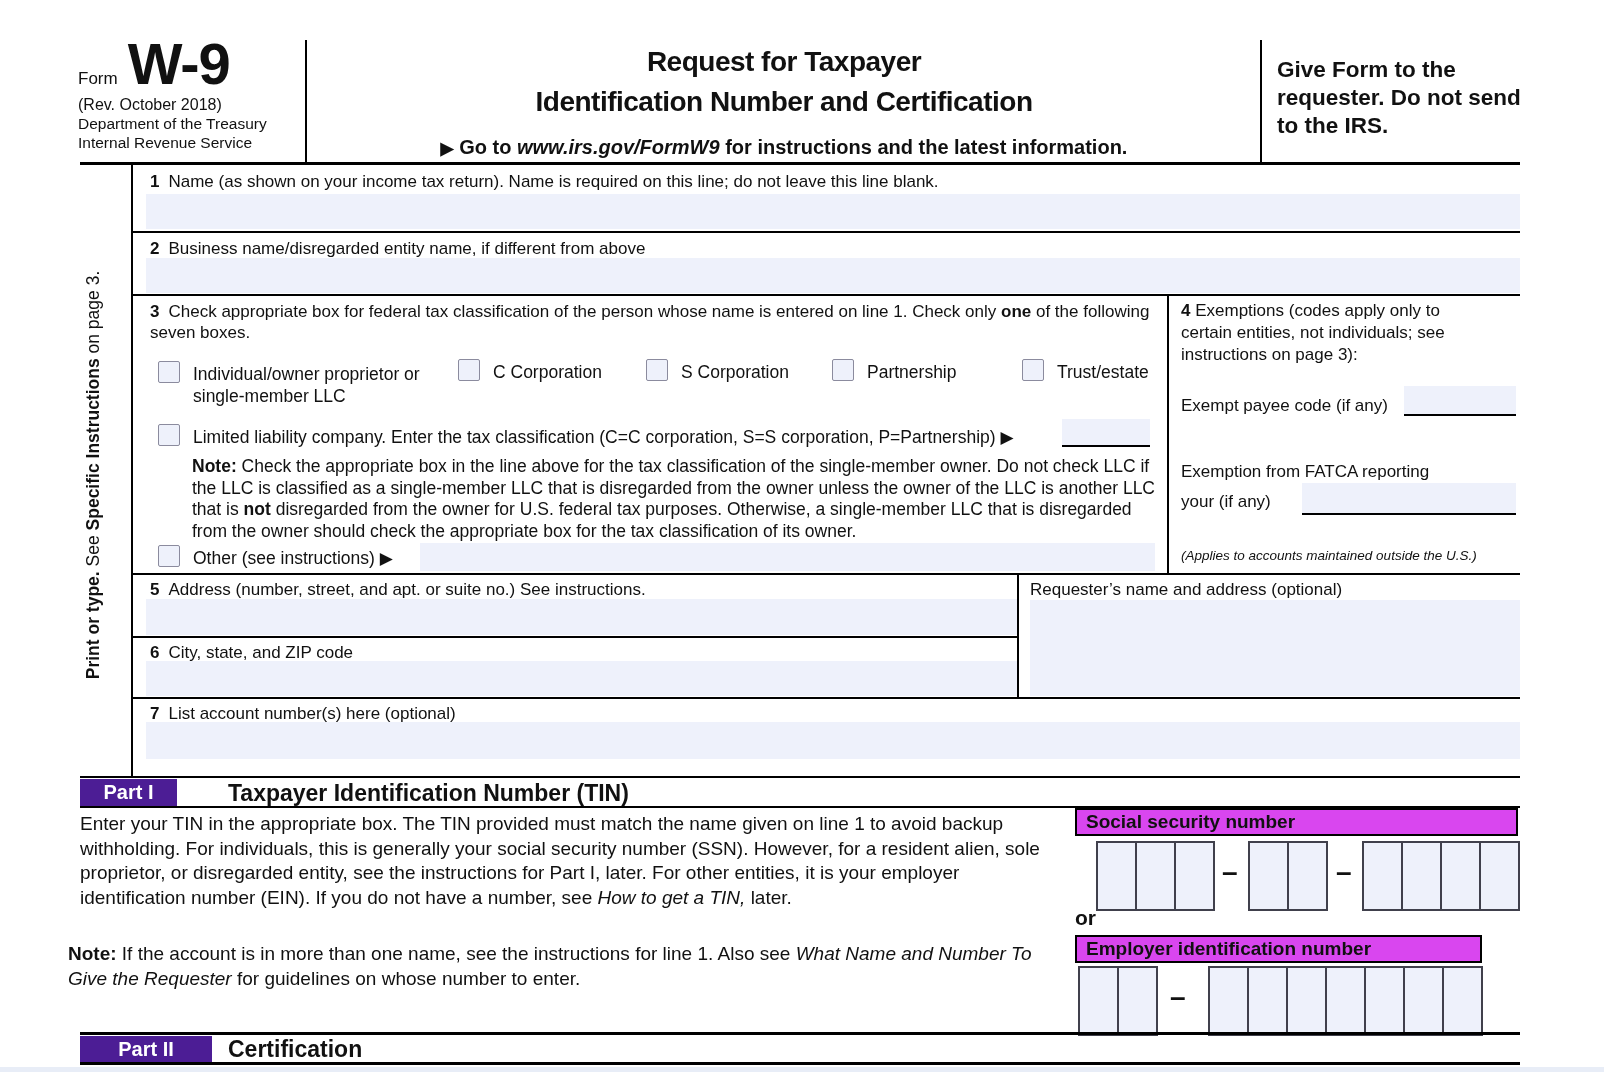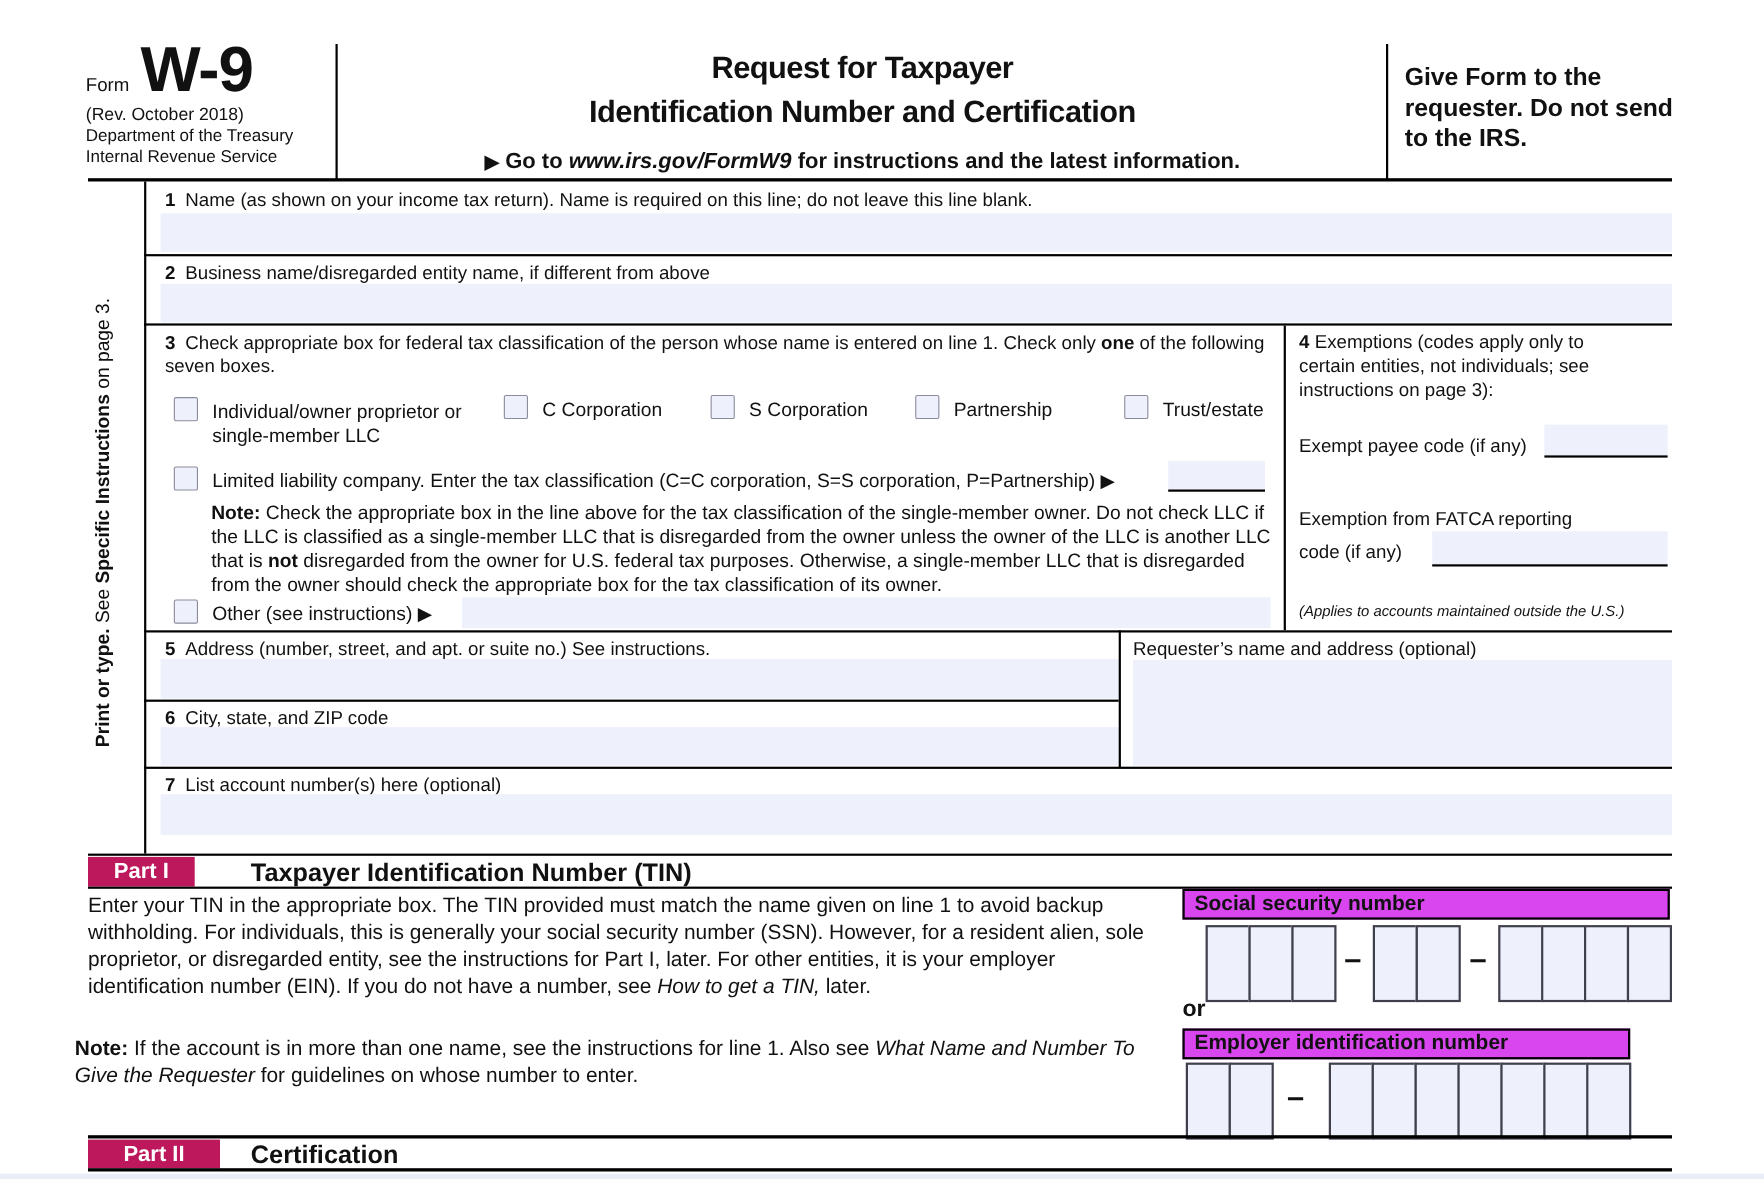--- a/index.html
+++ b/index.html
@@ -23,21 +23,21 @@
   .give{font-size:22.5px;font-weight:700;line-height:28px;}
   .arrow{font-size:17px;}
   
   .cb{display:inline-block;width:20px;height:20px;background:#eef1fb;
       border:1.5px solid #8b8b9e;border-radius:2px;flex:none;}
   .cbrow{display:flex;gap:13px;align-items:flex-start;}
   .cbl{font-size:17.5px;line-height:22px;padding-top:2px;}
   .note{font-size:17.5px;line-height:21.5px;}
   .small-it{font-size:13.5px;font-style:italic;}
   
-  .badge{background:#be185d;color:#fff;font-weight:700;font-size:20px;
+  .badge{background:#4c1d95;color:#fff;font-weight:700;font-size:20px;
          display:flex;align-items:center;justify-content:center;}
   .part-title{font-size:23px;font-weight:700;}
   .para{font-size:19px;line-height:24.5px;}
   .tin-label-box{border:2px solid #000;background:#d946ef;font-size:19px;font-weight:700;
                  display:flex;align-items:center;padding-left:9px;box-sizing:border-box;}
   .cellrow{display:flex;}
   .cell{width:37px;height:66px;background:#eef1fb;border:2px solid #40404c;
         margin-left:-2px;box-sizing:content-box;}
   .cell:first-child{margin-left:0;}
   .dash{font-size:28px;font-weight:700;}
@@ -139,21 +139,21 @@
   <div class="abs vline" style="left:1167px;top:296px;height:277px;"></div>
 
   <div class="abs lbl" style="left:1181px;top:300px;width:300px;line-height:22px;">
     <span class="b">4</span><span> Exemptions (codes apply only to certain entities, not individuals; see instructions on page 3):</span>
   </div>
 
   <div class="abs lbl" style="left:1181px;top:395px;">Exempt payee code (if any)</div>
   <div class="abs field underblank" style="left:1404px;top:386px;width:112px;height:28px;"></div>
 
   <div class="abs lbl" style="left:1181px;top:461px;">Exemption from FATCA reporting</div>
-  <div class="abs lbl" style="left:1181px;top:491px;">code (if any)</div>
+  <div class="abs lbl" style="left:1181px;top:491px;">your (if any)</div>
   <div class="abs field underblank" style="left:1302px;top:483px;width:214px;height:30px;"></div>
 
   <div class="abs small-it" style="left:1181px;top:548px;width:330px;">(Applies to accounts maintained outside the U.S.)</div>
 
   <div class="abs hline" style="left:131px;top:573px;width:1389px;height:2px;"></div>
 
   <div class="abs lbl" style="left:150px;top:579px;">
     <span class="num">5</span><span>Address (number, street, and apt. or suite no.) See instructions.</span>
   </div>
   <div class="abs field" style="left:146px;top:599px;width:871px;height:36px;"></div>
@@ -218,18 +218,18 @@
     <div class="cell"></div>
     <div class="cell"></div>
     <div class="cell"></div>
     <div class="cell"></div>
     <div class="cell"></div>
     <div class="cell"></div>
     <div class="cell"></div>
   </div>
 
   <div class="abs hline" style="left:80px;top:1032px;width:1440px;height:3px;"></div>
-  <div class="abs badge" style="left:80px;top:1036px;width:120px;height:26px;">Part II</div>
+  <div class="abs badge" style="left:80px;top:1036px;width:132px;height:26px;">Part II</div>
   <div class="abs part-title" style="left:228px;top:1036px;">Certification</div>
   <div class="abs hline" style="left:80px;top:1062px;width:1440px;height:3px;"></div>
   <div class="abs" style="left:0;top:1067px;width:1604px;height:5px;background:#e8edf7;"></div>
 
 </div>
 
 </body></html>

